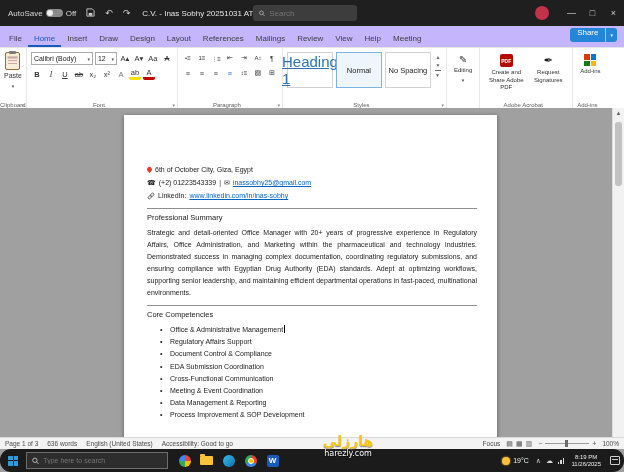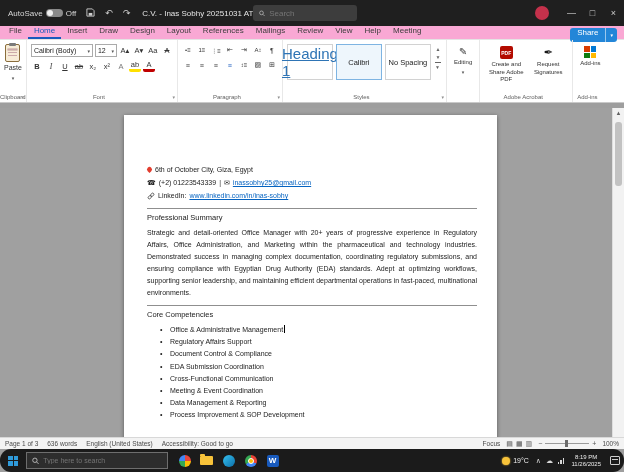--- a/index.html
+++ b/index.html
@@ -22,21 +22,21 @@
   .tb-title .chev { font-size:5px; color:#bdbdbd; }
   .tb-search { position:absolute; left:253px; top:5px; width:104px; height:16px; background:#3d3d3d;
     border-radius:3px; display:flex; align-items:center; gap:4px; padding:0 6px; }
   .tb-search input { background:transparent; border:none; outline:none; color:#bdbdbd; font-size:8px; width:100%;
     font-family:Liberation Sans, sans-serif; }
   .tb-right { margin-left:auto; display:flex; align-items:center; height:100%; }
   .avatar { width:14px; height:14px; border-radius:50%; background:#c4314b; margin-right:12px; }
   .win-btn { width:21px; height:26px; display:flex; align-items:center; justify-content:center; color:#cfcfcf; font-size:9px; }
 
   
-  .ribbon-tabs { height:14px; background:#f9a8d4; display:flex; align-items:flex-end; padding:0 3px;
+  .ribbon-tabs { height:22px; background:#c4b5fd; display:flex; align-items:flex-end; padding:0 3px;
     border-bottom:1px solid #e4e4e4; position:relative; }
   .rtab { font-size:8px; color:#3d3d3d; padding:3px 6px 4px; white-space:nowrap; }
   .rtab.active { color:#185abd; border-bottom:2px solid #185abd; padding-bottom:2px; }
   .share-btn { position:absolute; right:7px; top:2px; height:14px; background:#2386d8; border-radius:3px;
     color:#fff; font-size:8px; display:flex; align-items:flex-start; overflow:hidden; }
   .share-main { padding:0 7px; }
   .share-caret { padding:0 4px; border-left:1px solid rgba(255,255,255,.55); font-size:5px; height:100%;
     display:flex; align-items:center; }
 
   
@@ -295,21 +295,21 @@
       <div class="rgroup-label">Paragraph</div>
       <span class="launcher">▾</span>
     </div>
 
     <div class="rgroup">
       <div class="styles-inner">
         <div class="style-card">
           <span class="st-h1">Heading 1</span>
         </div>
         <div class="style-card selected">
-          <span class="st-n">Calibri</span>
+          <span class="st-n">Normal</span>
         </div>
         <div class="style-card">
           <span class="st-n">No Spacing</span>
         </div>
         <div class="styles-arrows">
           <span>▲</span>
           <span>▼</span>
           <span class="bar">▼</span>
         </div>
       </div>
@@ -475,14 +475,18 @@
           </span>
       </div>
       <div class="clock">
         <div>8:19 PM</div>
         <div>11/26/2025</div>
       </div>
       <span class="notif"></span>
     </div>
   </div>
 
+  <div class="watermark">
+    <div class="wm-ar">هارزلي</div>
+    <div class="wm-dom">harezly.com</div>
+  </div>
 
 </div>
 
 </body></html>

